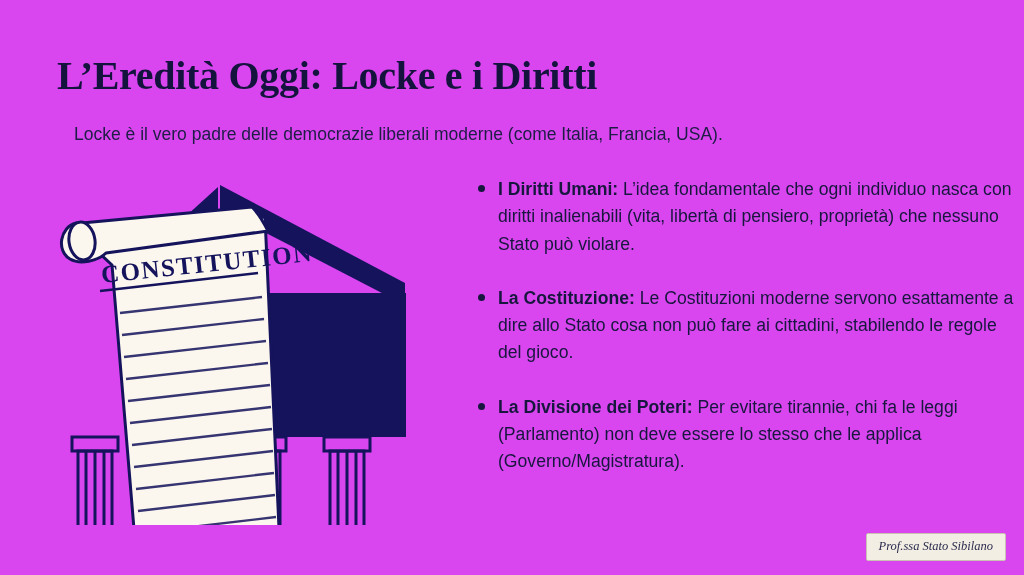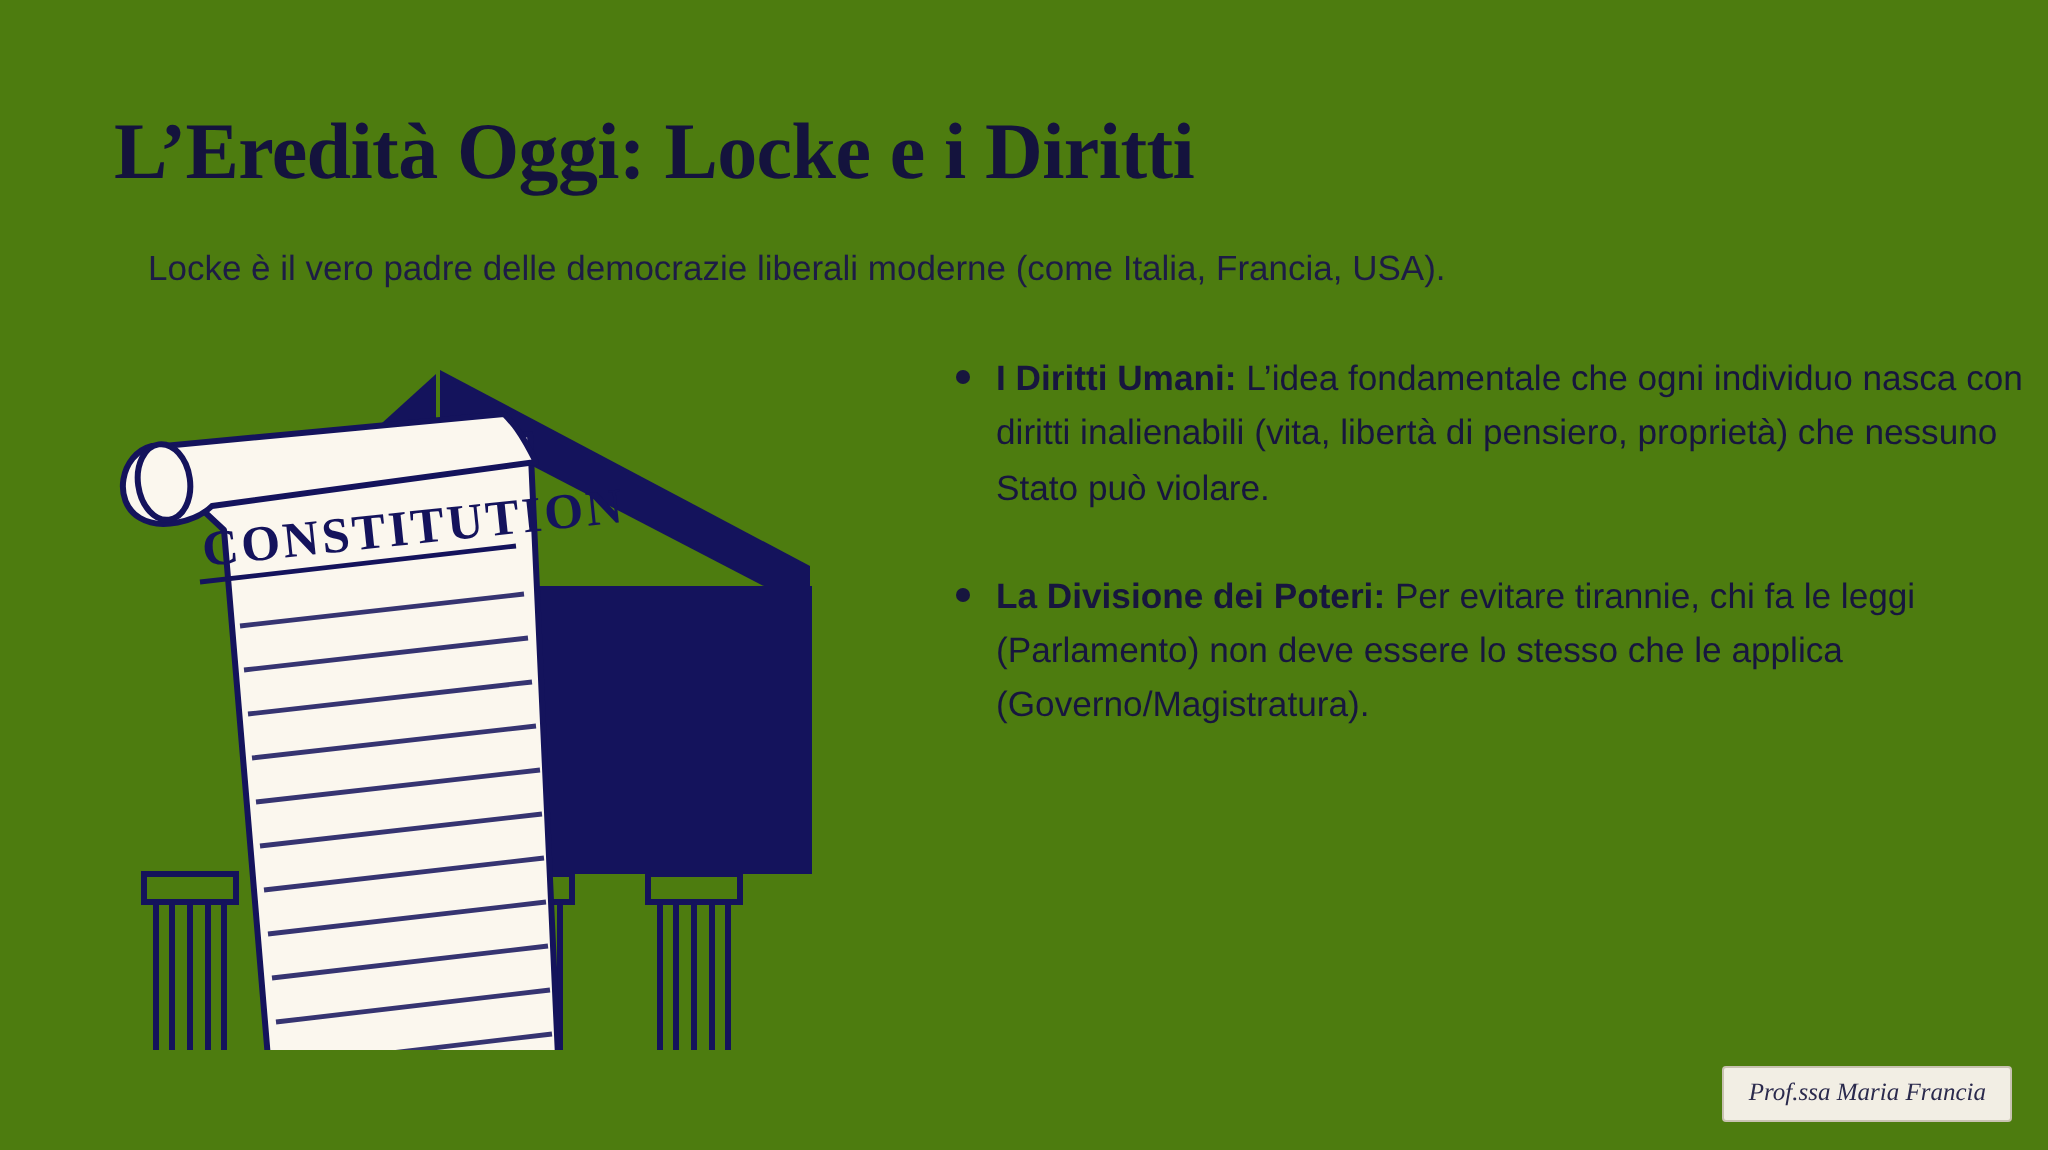--- a/index.html
+++ b/index.html
@@ -11,21 +11,21 @@
   body {
     background: #f5f1e8;
     font-family: "Liberation Sans", sans-serif;
     color: #13123a;
     position: relative;
   }
   .slide {
     position: relative;
     width: 1024px;
     height: 575px;
-    background: #4d7c0f;
+    background: #d946ef;
   }
   .title {
     position: absolute;
     left: 57px;
     top: 52px;
     font-family: "Liberation Serif", serif;
     font-weight: bold;
     font-size: 40px;
     letter-spacing: -0.3px;
     color: #14133d;
@@ -177,18 +177,22 @@
     </svg>
   </div>
 
   <div class="bullets">
     <div class="bullet">
       <span class="dot"></span>
       <b>I Diritti Umani:</b><span> L’idea fondamentale che ogni individuo nasca con diritti inalienabili (vita, libertà di pensiero, proprietà) che nessuno Stato può violare.</span>
     </div>
     <div class="bullet">
       <span class="dot"></span>
+      <b>La Costituzione:</b><span> Le Costituzioni moderne servono esattamente a dire allo Stato cosa non può fare ai cittadini, stabilendo le regole del gioco.</span>
+    </div>
+    <div class="bullet">
+      <span class="dot"></span>
       <b>La Divisione dei Poteri:</b><span> Per evitare tirannie, chi fa le leggi (Parlamento) non deve essere lo stesso che le applica (Governo/Magistratura).</span>
     </div>
   </div>
 
-  <div class="credit">Prof.ssa Maria Francia</div>
+  <div class="credit">Prof.ssa Stato Sibilano</div>
 </div>
 
 </body></html>

